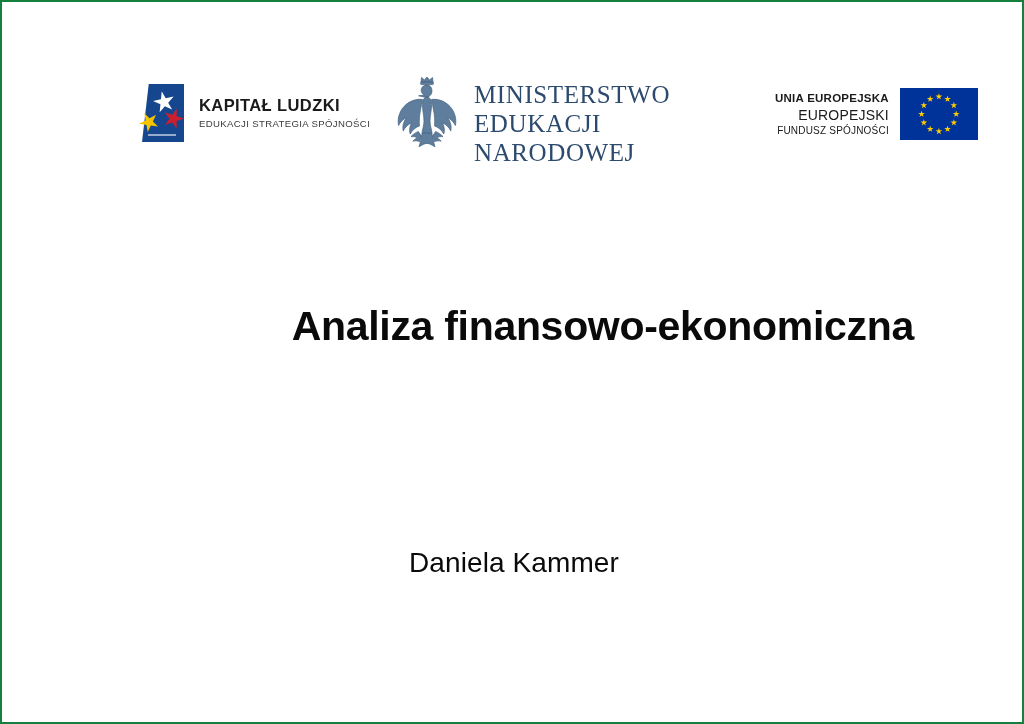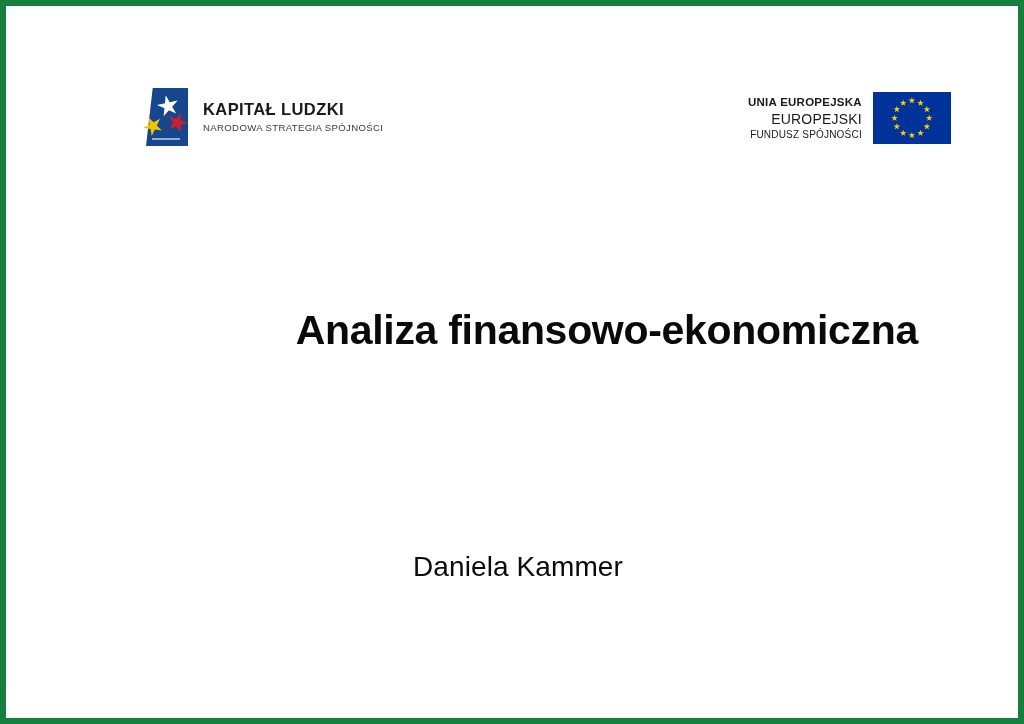--- a/index.html
+++ b/index.html
@@ -14,21 +14,21 @@
     font-family: "Liberation Sans", sans-serif;
     -webkit-font-smoothing: antialiased;
   }
 
   #slide {
     position: relative;
     width: 1024px;
     height: 724px;
     background: #ffffff;
     box-sizing: border-box;
-    border: 6px solid #15803d;
+    border: 2px solid #15803d;
   }
 
   
   #logo-bar {
     position: absolute;
     left: 0;
     top: 62px;
     width: 1024px;
     height: 105px;
   }
@@ -127,21 +127,21 @@
     line-height: 1.16;
     font-family: "Liberation Serif", serif;
     font-size: 25px;
     letter-spacing: 0.6px;
     color: #2c4a6e;
     white-space: nowrap;
   }
 
   
   #logo-eu {
-    left: 742px;
+    left: 773px;
     top: 24px;
     display: flex;
     align-items: center;
   }
   #eu-text {
     text-align: right;
     line-height: 1.32;
     margin-right: 11px;
     color: #1a1a1a;
     white-space: nowrap;
@@ -207,24 +207,71 @@
     <div class="logo-block" id="logo-kapital-ludzki">
       <div id="kl-mark">
         <div id="kl-flag"></div>
         <div class="kl-star" id="kl-star-white"></div>
         <div class="kl-star" id="kl-star-red"></div>
         <div class="kl-star" id="kl-star-yellow"></div>
         <div id="kl-tiny-rule"></div>
       </div>
       <div id="kl-text">
         <div id="kl-title">KAPITAŁ LUDZKI</div>
-        <div id="kl-subtitle">NARODOWA STRATEGIA SPÓJNOŚCI</div>
+        <div id="kl-subtitle">EDUKACJI STRATEGIA SPÓJNOŚCI</div>
       </div>
     </div>
 
+    <div class="logo-block" id="logo-men">
+      <div id="men-eagle">
+        <svg width="66" height="88" viewBox="0 0 66 88" aria-hidden="true">
+          <g fill="#5f7d9c" stroke="#44617f" stroke-width="0.7">
+
+            <path d="M33 3 L35.5 6 L38.5 3.4 L39 8 L27 8 L27.5 3.4 L30.5 6 Z"></path>
+            <rect x="26.6" y="8" width="12.8" height="2.6" rx="0.8"></rect>
+
+            <path d="M33 11 C29.6 11 27.2 13.3 27.2 16.3 C27.2 18.6 28.6 20.3 30.6 21
+                     L24.6 21.8 L30.8 23.2 C31.5 23.4 32.3 23.4 33 23.2
+                     C35.9 22.6 38 20 38 16.9 C38 13.6 36.1 11 33 11 Z"></path>
+
+            <path d="M33 22.5 C30 23.4 28.4 26.5 28.4 30.5 C28.4 36 30 41.5 30 47
+                     C30 52.5 28 56 28 59.5 L38 59.5 C38 56 36 52.5 36 47
+                     C36 41.5 37.6 36 37.6 30.5 C37.6 26.5 36 23.4 33 22.5 Z"></path>
+
+            <path d="M28.6 25.5 C22.5 24.5 15 27 10 32.5 C5.2 37.8 3.2 45 4.6 51.5
+                     C6.4 48 9 45.2 12.4 43.6 C9.4 47.8 8.2 52.5 9.2 57
+                     C11.2 53.2 14 50.4 17.6 48.8 C15.6 52.6 15 56.4 16.2 60
+                     C18.4 56 21.6 53.2 25.4 52 C25 46.6 25.4 41 26.6 35.6
+                     C27.2 32 27.8 28.6 28.6 25.5 Z"></path>
+
+            <path d="M37.4 25.5 C43.5 24.5 51 27 56 32.5 C60.8 37.8 62.8 45 61.4 51.5
+                     C59.6 48 57 45.2 53.6 43.6 C56.6 47.8 57.8 52.5 56.8 57
+                     C54.8 53.2 52 50.4 48.4 48.8 C50.4 52.6 51 56.4 49.8 60
+                     C47.6 56 44.4 53.2 40.6 52 C41 46.6 40.6 41 39.4 35.6
+                     C38.8 32 38.2 28.6 37.4 25.5 Z"></path>
+
+            <path d="M28.2 59 L37.8 59 C38.6 64 39.6 68.6 41 72.8
+                     C37.6 70.6 34.6 69.4 33 69.4 C31.4 69.4 28.4 70.6 25 72.8
+                     C26.4 68.6 27.4 64 28.2 59 Z"></path>
+
+            <path d="M24.4 57.5 C21.6 58.6 19 60.4 17 62.6 C19.4 62.4 21.6 62.8 23.4 63.8
+                     C21.6 64.6 20 65.8 18.8 67.2 C21.2 66.6 23.6 66.8 25.6 67.6
+                     L27.4 62 Z"></path>
+            <path d="M41.6 57.5 C44.4 58.6 47 60.4 49 62.6 C46.6 62.4 44.4 62.8 42.6 63.8
+                     C44.4 64.6 46 65.8 47.2 67.2 C44.8 66.6 42.4 66.8 40.4 67.6
+                     L38.6 62 Z"></path>
+          </g>
+        </svg>
+      </div>
+      <div id="men-text">
+        <div>MINISTERSTWO</div>
+        <div>EDUKACJI</div>
+        <div>NARODOWEJ</div>
+      </div>
+    </div>
 
     <div class="logo-block" id="logo-eu">
       <div id="eu-text">
         <div id="eu-line-1">UNIA EUROPEJSKA</div>
         <div id="eu-line-2">EUROPEJSKI</div>
         <div id="eu-line-3">FUNDUSZ SPÓJNOŚCI</div>
       </div>
       <div id="eu-flag" style="background: rgb(0, 51, 153);">
           <div class="eu-star" style="left: 39px; top: 8.66667px; background: rgb(255, 204, 0);"></div>
           <div class="eu-star" style="left: 47.6667px; top: 10.9889px; background: rgb(255, 204, 0);"></div>

